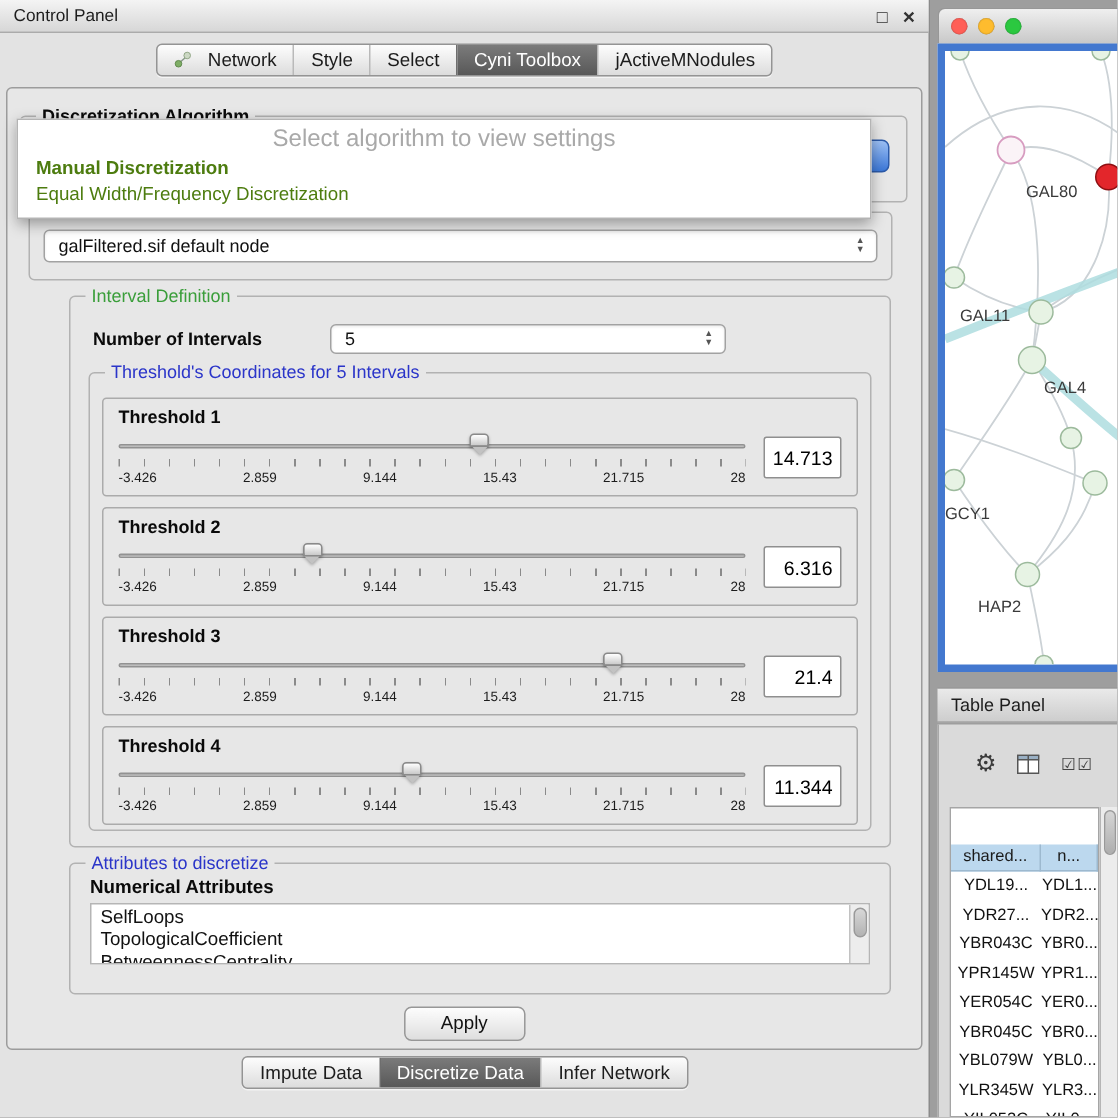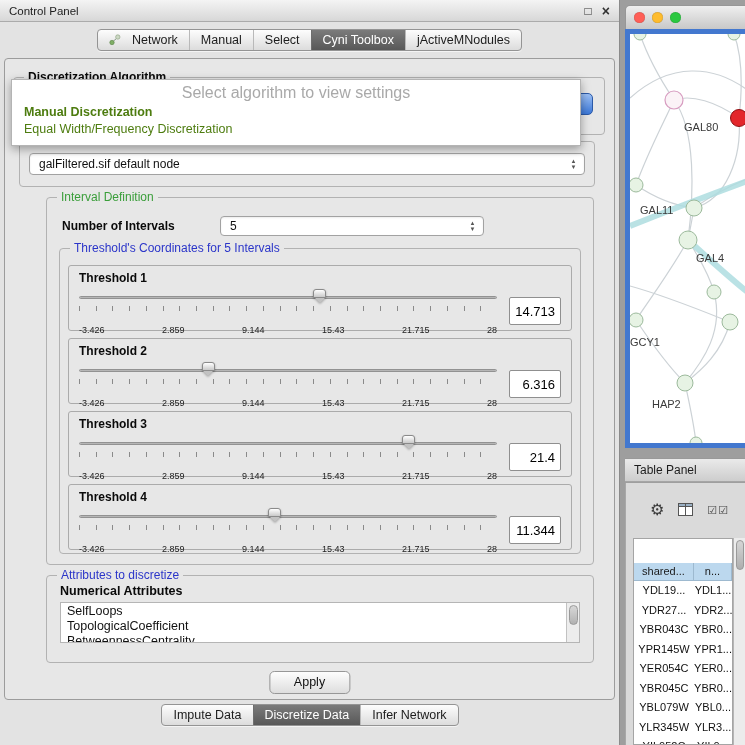--- a/index.html
+++ b/index.html
@@ -51,21 +51,21 @@
   .thr-box { margin:0 8px 7px; height:66px; border:1px solid #ababab; border-radius:3px; padding:5px 10px 0; background:#e7e7e7; }
   .thr-box.first { margin-top:16px; }
   .thr-label { font-size:12px; font-weight:bold; color:#0a0a0a; margin-bottom:2px; }
   .thr-row { display:flex; align-items:center; gap:12px; }
   .slider-col { flex:1; padding-top:2px; }
   .track-area { position:relative; height:16px; }
   .track { position:absolute; left:0; right:0; top:7px; height:3px; background:linear-gradient(#a2a2a2,#cacaca); border:1px solid #929292; border-radius:2px; }
   .thumb { position:absolute; top:0; width:13px; height:9px; background:linear-gradient(#ffffff,#c9c9c9); border:1px solid #8a8a8a; border-radius:3px 3px 1px 1px; filter:drop-shadow(0 1px 1px rgba(0,0,0,.3)); }
   .thumb::after { content:""; position:absolute; left:0.5px; top:8px; border-left:5px solid transparent; border-right:5px solid transparent; border-top:5px solid #c2c2c2; }
   .ticks { height:5px; background:repeating-linear-gradient(to right,#8a8a8a 0,#8a8a8a 1px,transparent 1px,transparent 4%); margin-top:1px; }
-  .tick-labels { display:flex; justify-content:space-between; font-size:9px; color:#1c1c1c; margin-top:14px; }
+  .tick-labels { display:flex; justify-content:space-between; font-size:9px; color:#1c1c1c; margin-top:2px; }
   .thr-value { width:52px; height:28px; background:#fff; border:1px solid #8f8f8f; border-radius:2px; font-size:13px; color:#000; display:flex; align-items:center; justify-content:flex-end; padding-right:5px; }
 
   .attr-group { left:41px; top:516px; width:548px; height:88px; }
   .attr-title { position:absolute; left:13px; top:8px; font-size:12.5px; font-weight:bold; color:#0a0a0a; }
   .attr-list { position:absolute; left:13px; right:13px; top:26px; height:41px; background:#fff; border:1px solid #b5b5b5; overflow:hidden; }
   .attr-item { font-size:12.5px; color:#111; line-height:14px; padding:1px 0 0 6px; white-space:nowrap; }
   .list-scrollbar { position:absolute; right:0; top:0; bottom:0; width:13px; background:#ededed; border-left:1px solid #c2c2c2; }
   .list-scroll-thumb { margin:2px auto 0; width:9px; height:20px; background:linear-gradient(#d8d8d8,#b2b2b2); border:1px solid #9a9a9a; border-radius:5px; }
 
   .apply-btn { position:absolute; left:50%; transform:translateX(-50%); top:612px; padding:3px 24px 4px; font-size:12.5px; color:#111; background:linear-gradient(#fdfdfd,#dedede); border:1px solid #979797; border-radius:5px; font-family:inherit; }
@@ -111,21 +111,21 @@
       <div class="seg">
         <div class="seg-item">
           <svg width="12" height="12" viewBox="0 0 12 12">
               <line x1="4.5" y1="7" x2="7.5" y2="4.5" stroke="#88998a" stroke-width="1"></line>
               <circle cx="3" cy="8.5" r="2.2" fill="#7fae66" stroke="#5a8547" stroke-width="0.6"></circle>
               <circle cx="8.8" cy="3" r="2.2" fill="#ccd8c4" stroke="#8aa07e" stroke-width="0.6"></circle>
             </svg>
           <span>Network</span>
         </div>
         <div class="seg-item">
-            <span>Manual</span>
+            <span>Style</span>
           </div>
         <div class="seg-item">
             <span>Select</span>
           </div>
         <div class="seg-item selected">
             <span>Cyni Toolbox</span>
           </div>
         <div class="seg-item">
             <span>jActiveMNodules</span>
           </div>

